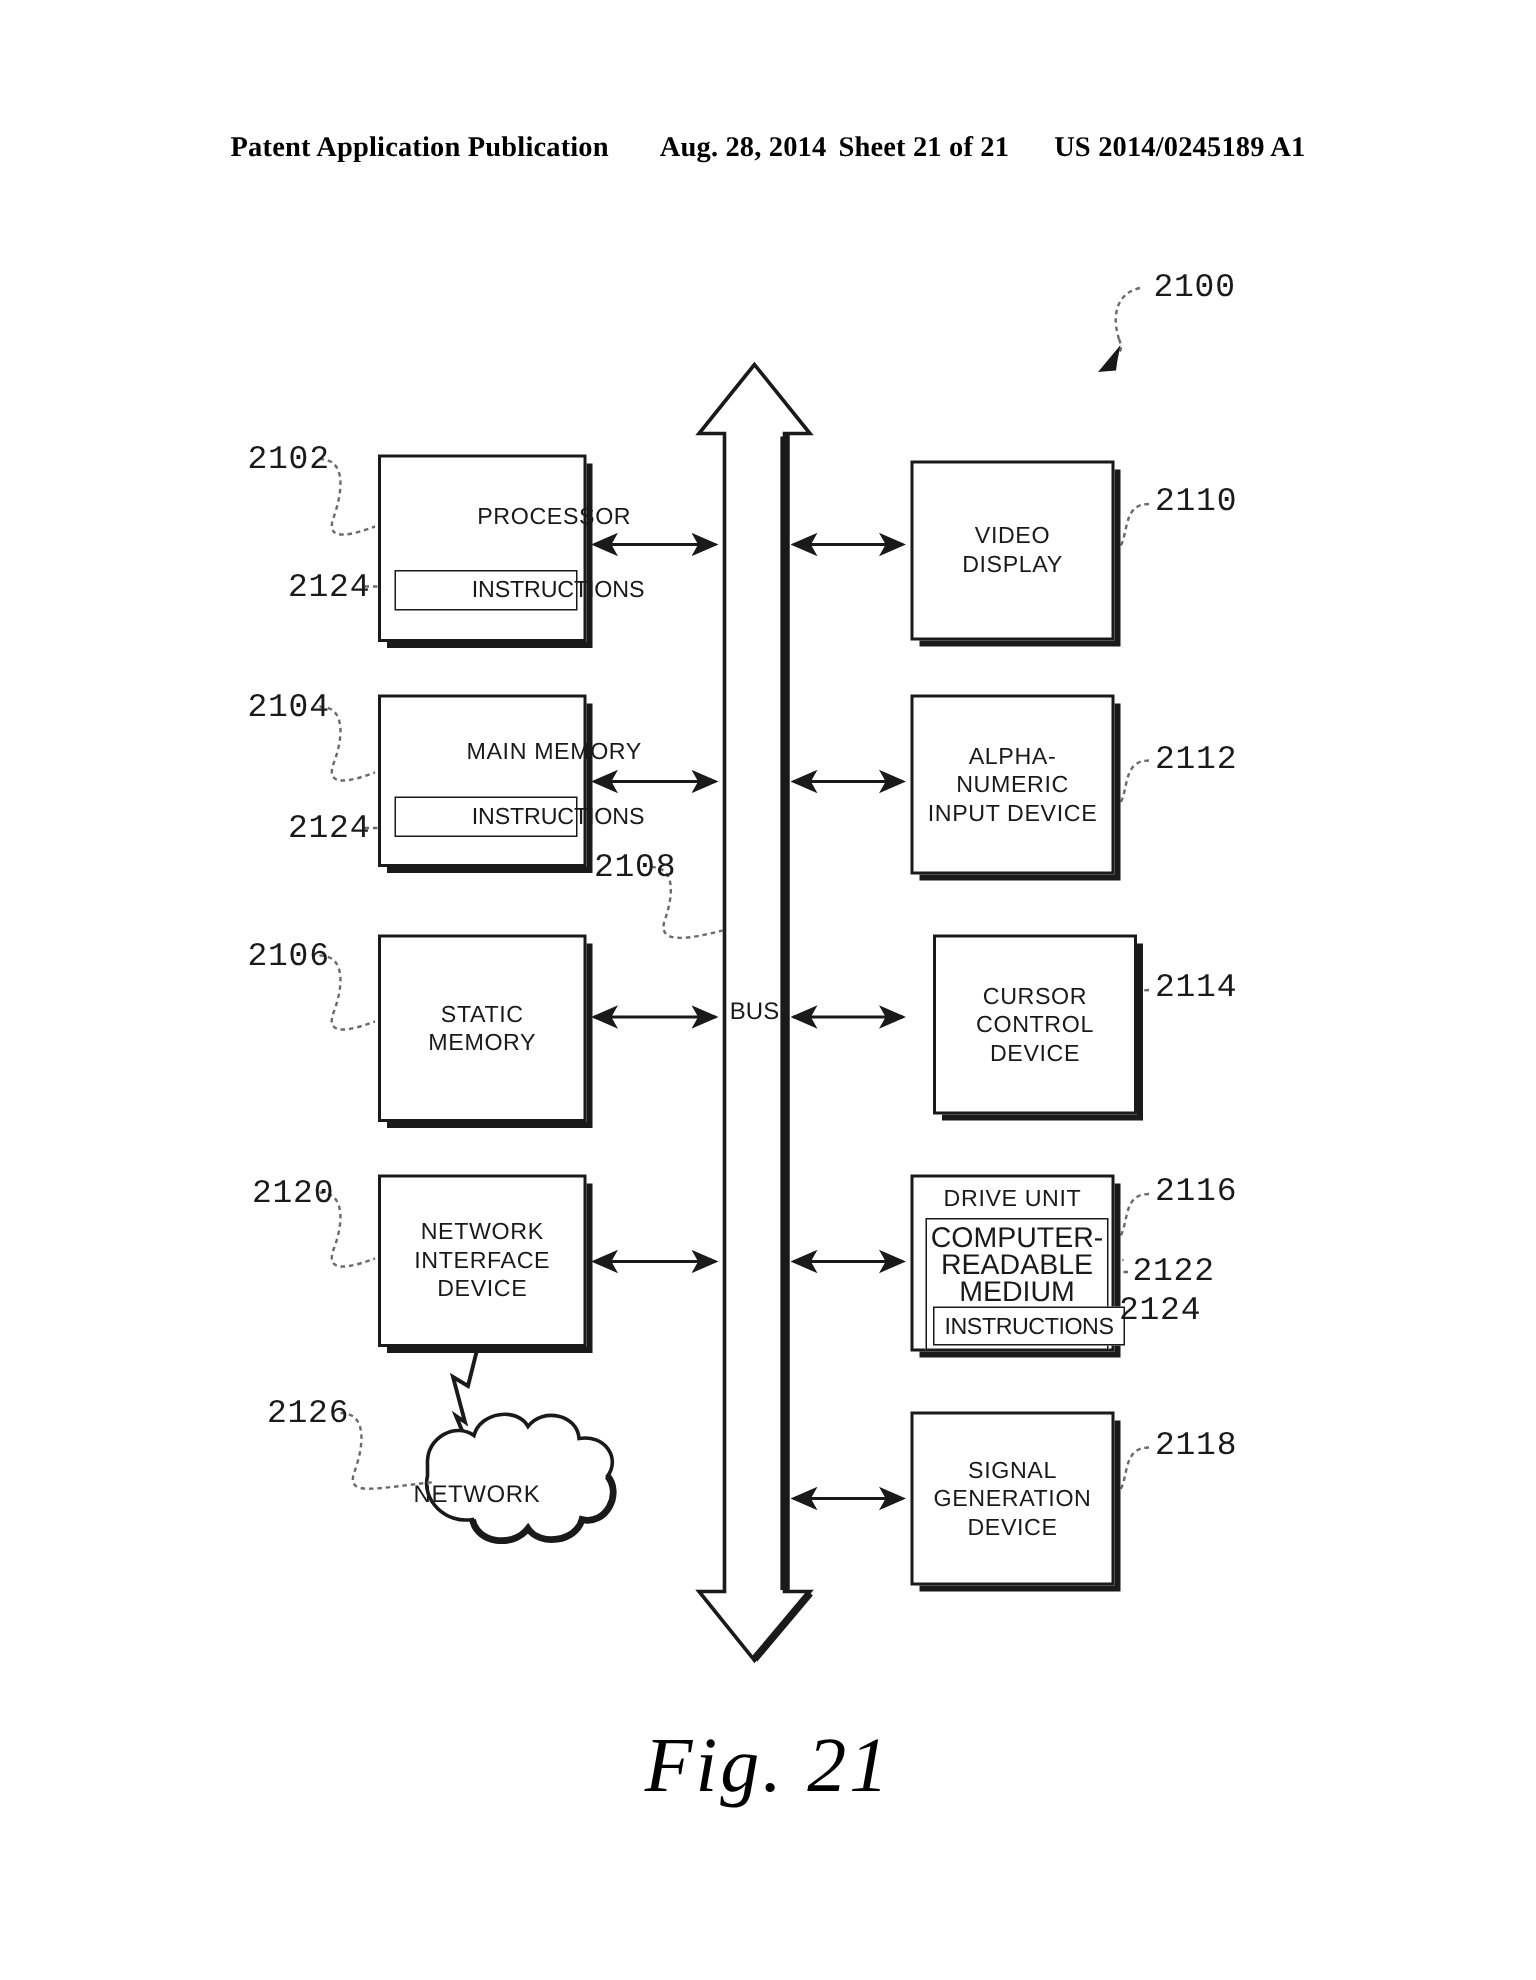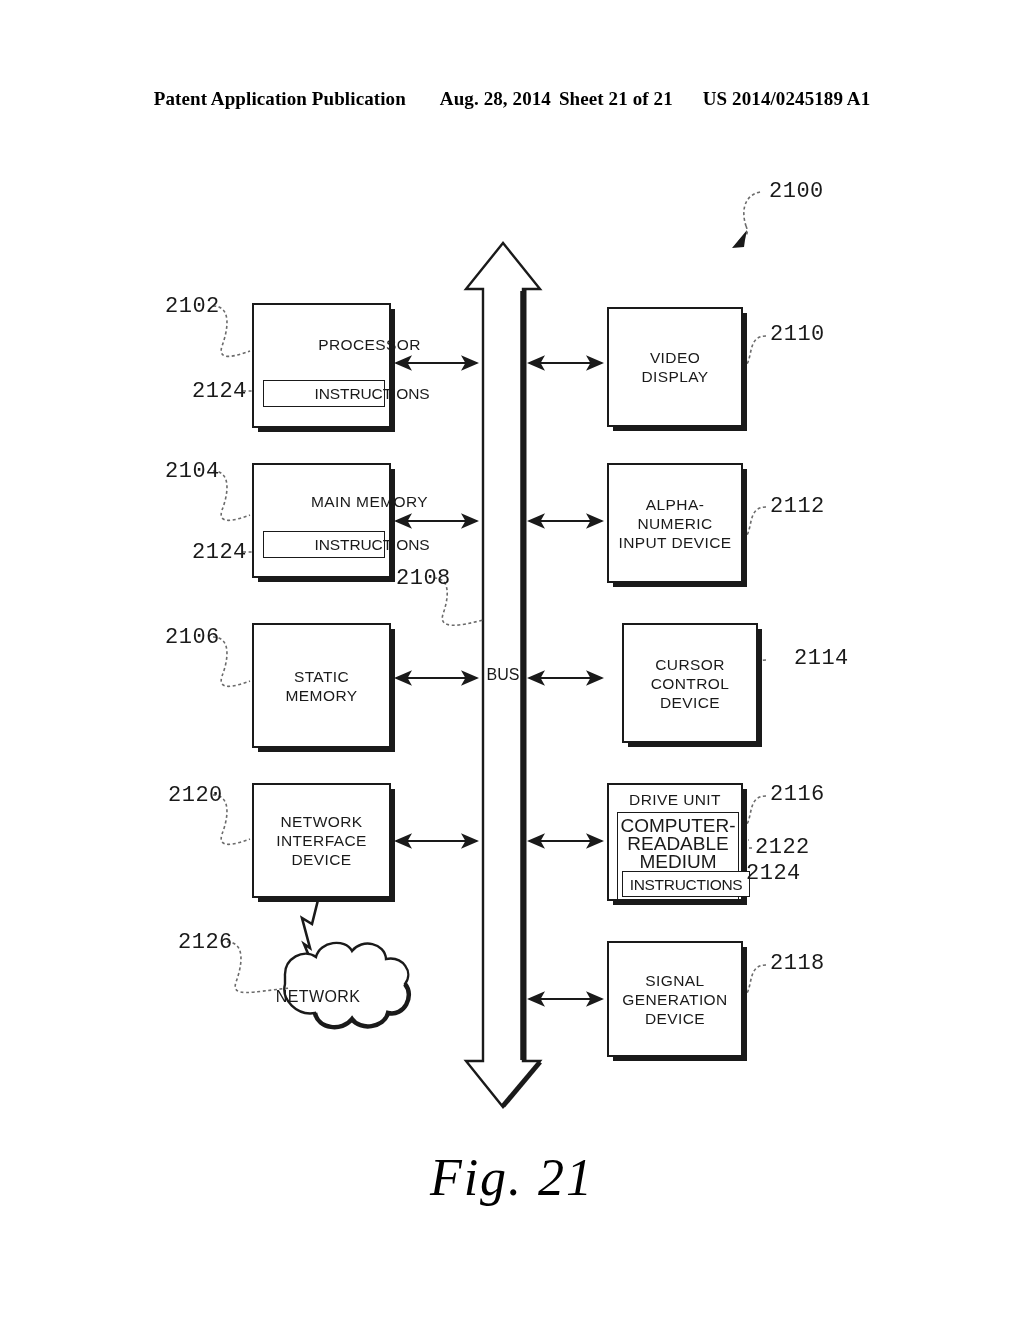--- a/index.html
+++ b/index.html
@@ -386,21 +386,21 @@
   <div class="ref" style="left:165px; top:625px;">2106</div>
 
   <div class="ref" style="left:155px; top:783px;margin-left:13px;">2120</div>
 
   <div class="ref" style="left:178px; top:930px;">2126</div>
 
   <div class="ref" style="left:396px; top:566px;text-align:right;">2108</div>
 
   <div class="ref" style="left:770px; top:322px;">2110</div>
   <div class="ref" style="left:770px; top:494px;">2112</div>
-  <div class="ref" style="left:794px; top:646px;text-align:center;">2114</div>
+  <div class="ref" style="left:770px; top:646px;text-align:center;">2114</div>
   <div class="ref" style="left:770px; top:782px;">2116</div>
   <div class="ref" style="left:755px; top:835px;">2122</div>
   <div class="ref" style="left:746px; top:861px;">2124</div>
   <div class="ref" style="left:770px; top:951px;">2118</div>
 
 </div>
 
 <div id="fig-caption">Fig. 21</div>
 
 </body></html>

